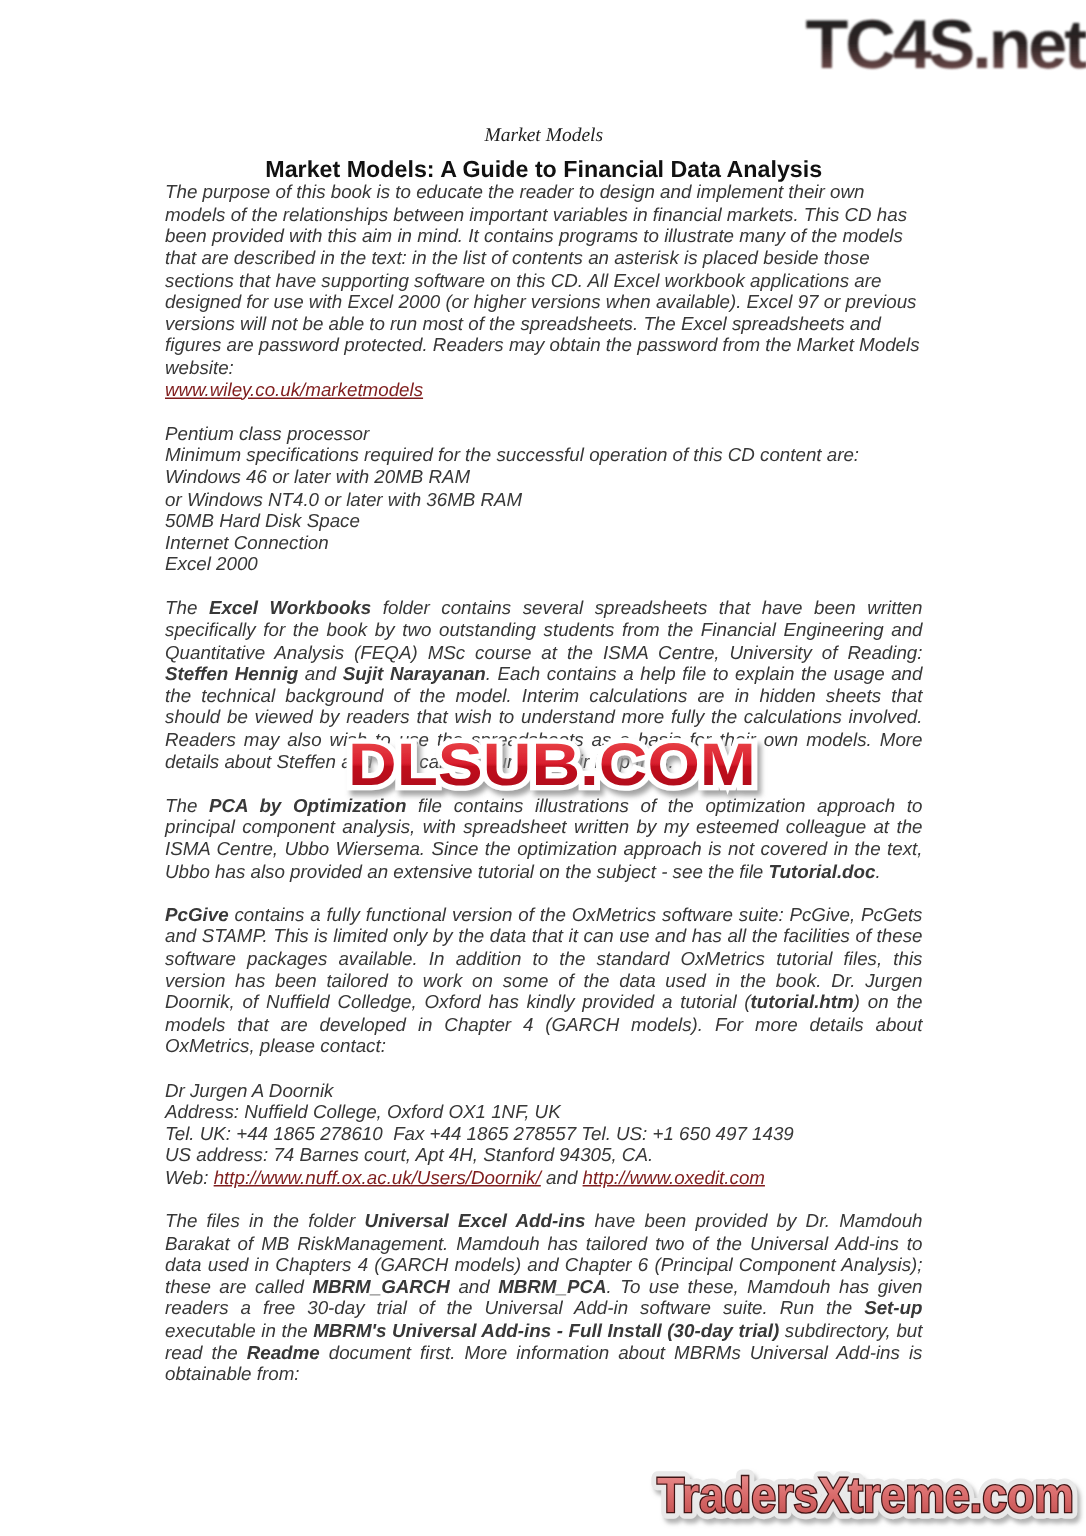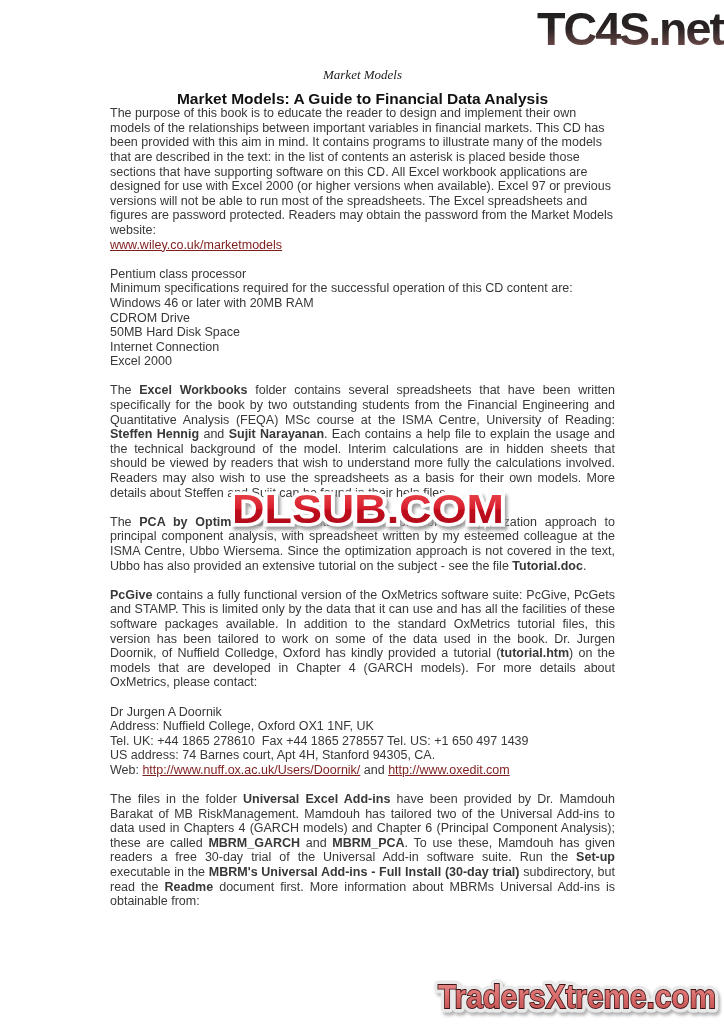--- a/index.html
+++ b/index.html
@@ -1,22 +1,22 @@
 <!DOCTYPE html>
 <html><head>
 <meta charset="utf-8">
 <style>
   html,body{margin:0;padding:0;background:#888;}
   #page{position:relative;width:724px;height:1024px;background:#ffffff;overflow:hidden;
         font-family:"Liberation Sans",sans-serif;color:#383838;}
-  #content{position:absolute;left:110px;top:68px;width:505px;font-size:12.5px;line-height:14.6px;}
+  #content{position:absolute;left:110px;top:83px;width:505px;font-size:12.5px;line-height:14.6px;}
   .running-title{text-align:center;font-family:"Liberation Serif",serif;font-style:italic;
                  font-size:13px;color:#222;margin-bottom:9px;}
   .doc-title{text-align:center;font-weight:bold;font-size:15.5px;color:#111;}
-  .para{margin:0 0 14.6px 0;}
+  .para{margin:0 0 14.6px 0;font-style:italic;}
   .just{text-align:justify;}
   .b{font-weight:bold;}
   .link{color:#7f1d1d;text-decoration:underline;cursor:pointer;}
   .line{white-space:pre-wrap;}
   .wm{position:absolute;pointer-events:none;}
   #wm-top{left:534px;top:2px;}
   #wm-mid{left:220px;top:484px;}
   #wm-bot{left:430px;top:968px;}
   svg text{font-family:"Liberation Sans",sans-serif;}
 </style>
@@ -48,21 +48,21 @@
 
     <p class="para" style="margin-bottom:0;">The purpose of this book is to educate the reader to design and implement their own models of the relationships between important variables in financial markets. This CD has been provided with this aim in mind. It contains programs to illustrate many of the models that are described in the text: in the list of contents an asterisk is placed beside those sections that have supporting software on this CD. All Excel workbook applications are designed for use with Excel 2000 (or higher versions when available). Excel 97 or previous versions will not be able to run most of the spreadsheets. The Excel spreadsheets and figures are password protected. Readers may obtain the password from the Market Models website:</p>
     <div class="para">
       <a class="link">www.wiley.co.uk/marketmodels</a>
     </div>
 
     <div class="para">
       <div class="line">Pentium class processor</div>
       <div class="line">Minimum specifications required for the successful operation of this CD content are:</div>
       <div class="line">Windows 46 or later with 20MB RAM</div>
-      <div class="line">CDROM Drive</div>
+      <div class="line">or Windows NT4.0 or later with 36MB RAM</div>
       <div class="line">50MB Hard Disk Space</div>
       <div class="line">Internet Connection</div>
       <div class="line">Excel 2000</div>
     </div>
 
     <p class="para just"><span>The </span><span class="b">Excel Workbooks</span><span> folder contains several spreadsheets that have been written specifically for the book by two outstanding students from the Financial Engineering and Quantitative Analysis (FEQA) MSc course at the ISMA Centre, University of Reading: </span><span class="b">Steffen Hennig</span><span> and </span><span class="b">Sujit Narayanan</span><span>. Each contains a help file to explain the usage and the technical background of the model. Interim calculations are in hidden sheets that should be viewed by readers that wish to understand more fully the calculations involved. Readers may also wish to use the spreadsheets as a basis for their own models. More details about Steffen and Sujit can be found in their help files.</span></p>
 
     <p class="para just"><span>The </span><span class="b">PCA by Optimization</span><span> file contains illustrations of the optimization approach to principal component analysis, with spreadsheet written by my esteemed colleague at the ISMA Centre, Ubbo Wiersema. Since the optimization approach is not covered in the text, Ubbo has also provided an extensive tutorial on the subject - see the file </span><span class="b">Tutorial.doc</span><span>.</span></p>
 
     <p class="para just"><span class="b">PcGive</span><span> contains a fully functional version of the OxMetrics software suite: PcGive, PcGets and STAMP. This is limited only by the data that it can use and has all the facilities of these software packages available. In addition to the standard OxMetrics tutorial files, this version has been tailored to work on some of the data used in the book. Dr. Jurgen Doornik, of Nuffield Colledge, Oxford has kindly provided a tutorial (</span><span class="b">tutorial.htm</span><span>) on the models that are developed in Chapter 4 (GARCH models). For more details about OxMetrics, please contact:</span></p>

